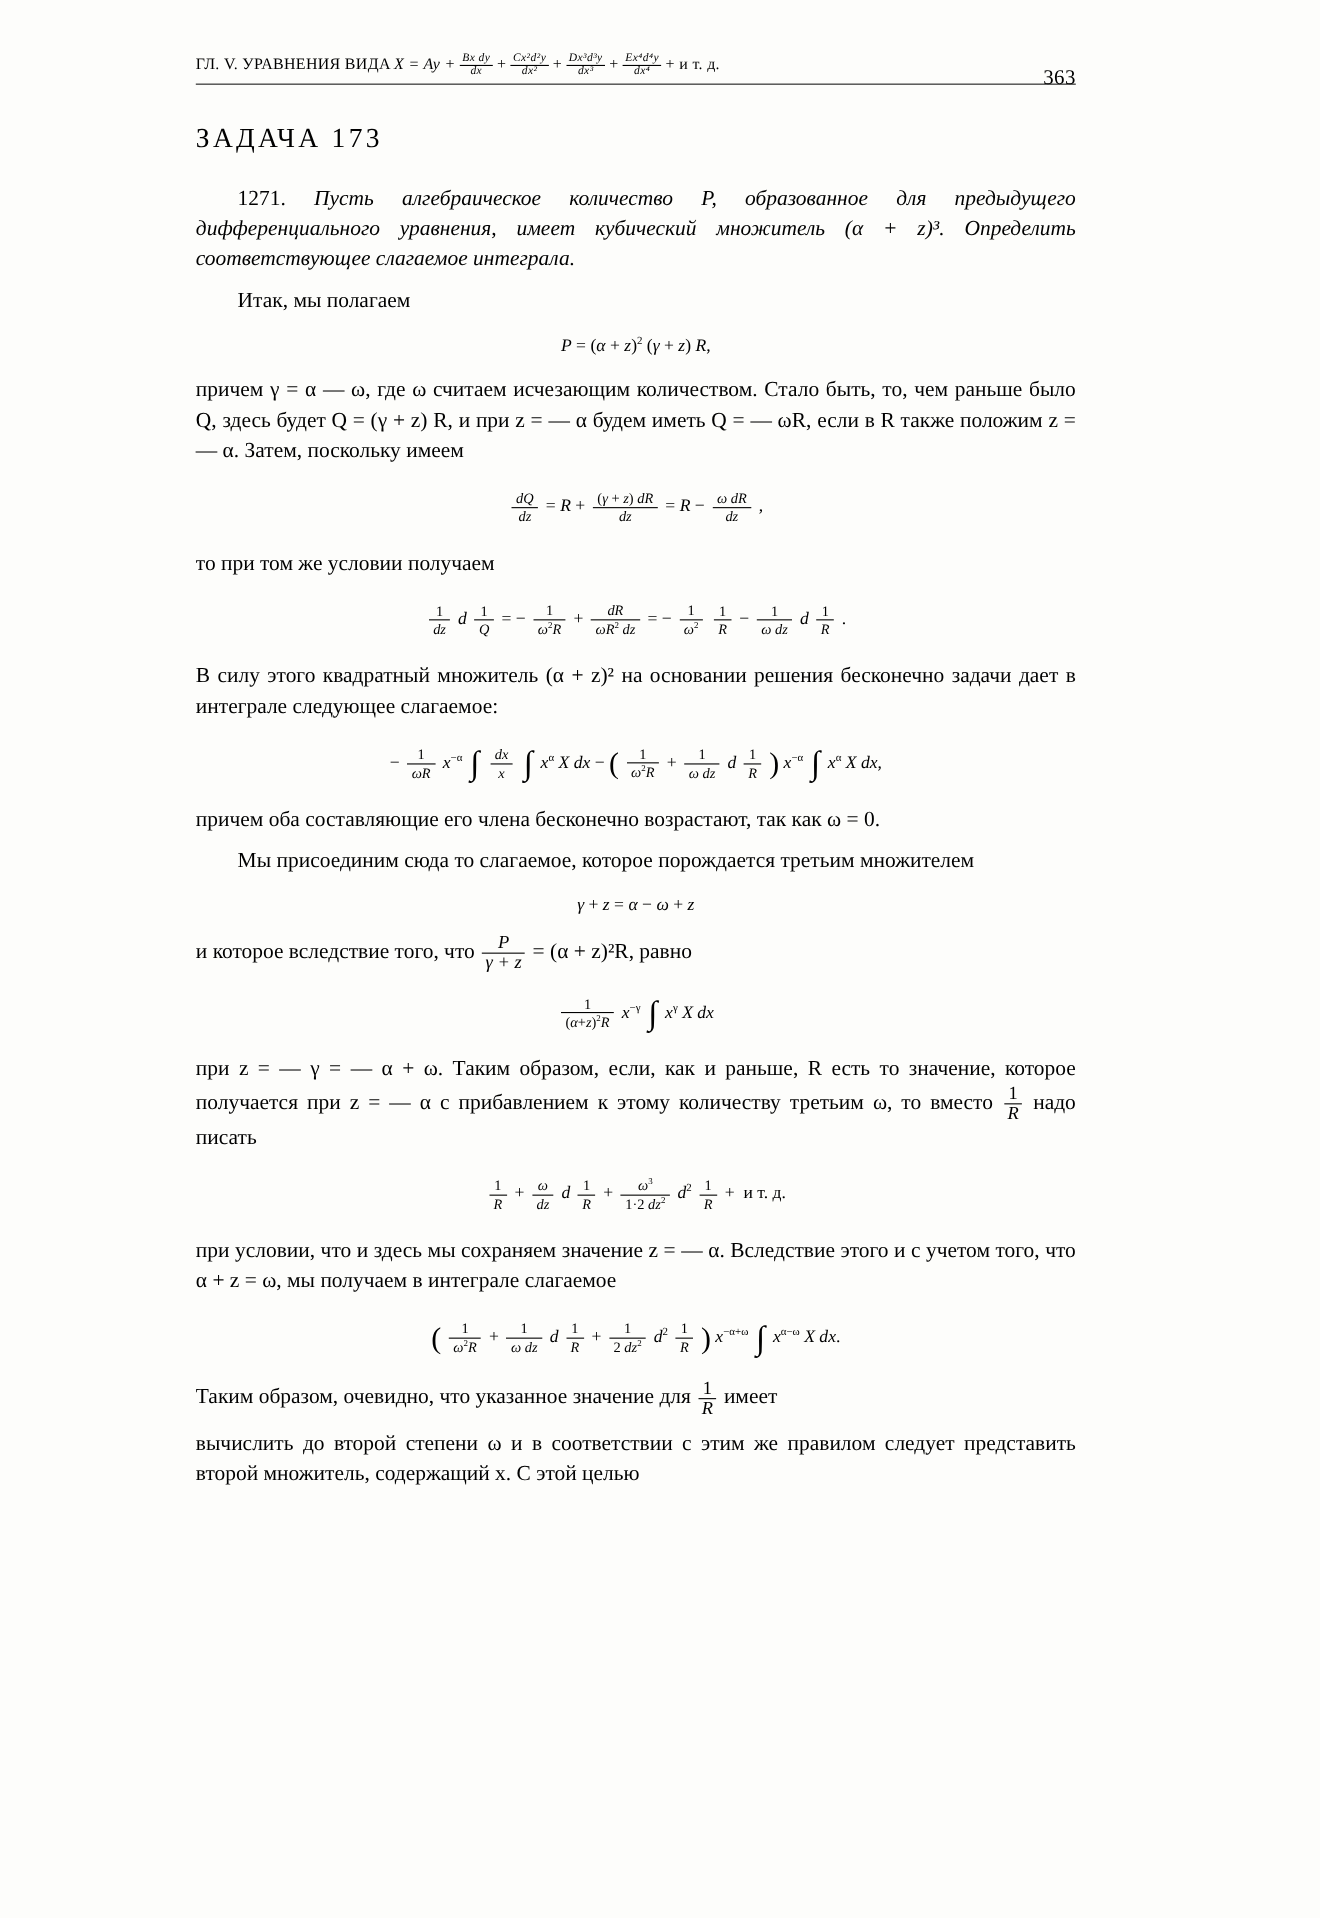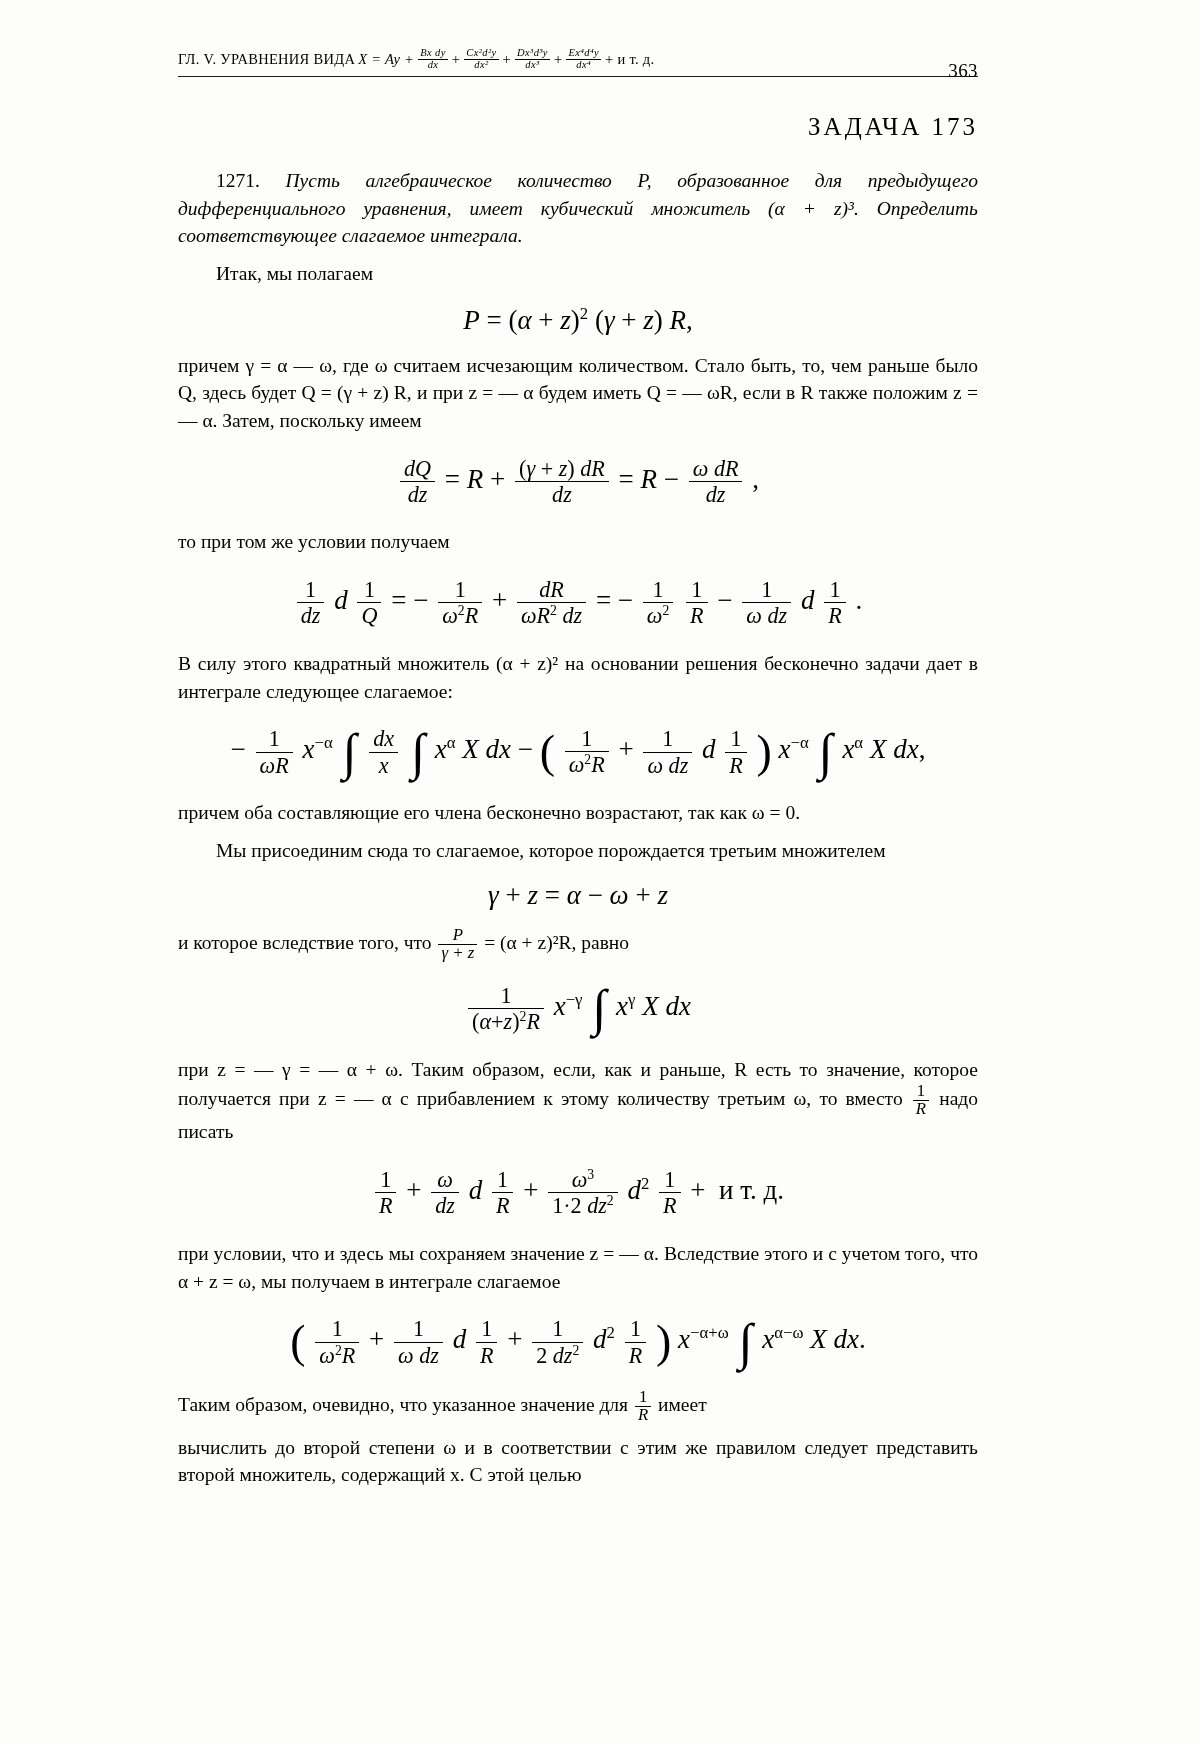--- a/index.html
+++ b/index.html
@@ -59,21 +59,21 @@
     border-top: 1.6px solid #1a1a1a;
     margin: 6px 0 0 0;
     width: 100%;
   }
 
   
   h1.task-title {
     font-size: 25px;
     font-weight: normal;
     letter-spacing: 3px;
-    text-align: right;
+    text-align: left;
     margin: 36px 0 26px 0;
   }
   h2.section-title {
     font-size: 21px;
     font-weight: normal;
     letter-spacing: 2px;
     text-align: center;
     margin: 26px 0 22px 0;
   }
 
@@ -91,21 +91,21 @@
   }
   .num {
     font-style: normal;
   }
 
   
   .formula {
     text-align: center;
     margin: 18px 0 18px 0;
     font-family: "Liberation Serif", serif;
-    font-size: 27px;
+    font-size: 16px;
     line-height: 1;
   }
   .it { font-style: italic; }
 
   
   .frac {
     display: inline-block;
     vertical-align: middle;
     text-align: center;
     line-height: 1.05;

